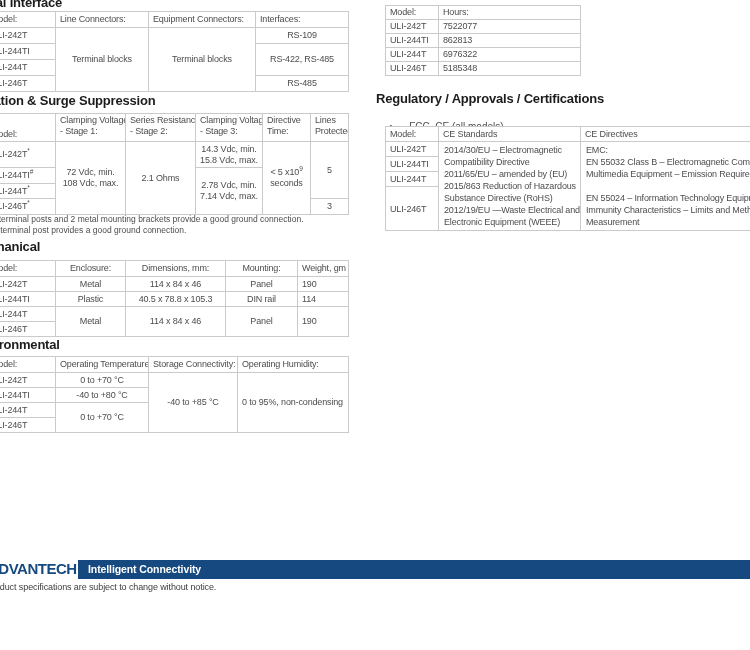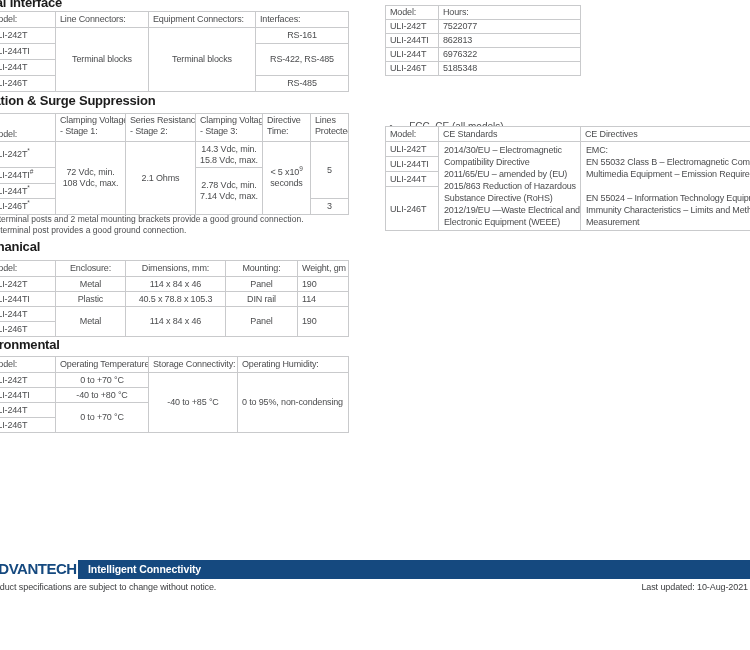--- a/index.html
+++ b/index.html
@@ -53,21 +53,21 @@
         <tr style="height:16px">
       <th>Model:</th>
       <th>Line Connectors:</th>
       <th>Equipment Connectors:</th>
       <th>Interfaces:</th>
     </tr>
     <tr style="height:16px">
       <td>ULI-242T</td>
       <td class="tc" rowspan="4">Terminal blocks</td>
       <td class="tc" rowspan="4">Terminal blocks</td>
-      <td class="tc">RS-161</td>
+      <td class="tc">RS-109</td>
     </tr>
     <tr style="height:16px">
       <td>ULI-244TI</td>
       <td class="tc" rowspan="2">RS-422, RS-485</td>
     </tr>
     <tr style="height:16px">
       <td>ULI-244T</td>
     </tr>
     <tr style="height:16px">
       <td>ULI-246T</td>
@@ -232,20 +232,21 @@
       <td>ULI-244T</td>
       <td>6976322</td>
     </tr>
     <tr style="height:14px">
       <td>ULI-246T</td>
       <td>5185348</td>
     </tr>
   </tbody>
     </table>
 
+  <h2 class="abs sec-title" style="left:376px; top:91px;">Regulatory / Approvals / Certifications</h2>
 
   <div class="abs bullet-row" style="left:378px; top:110px;">
     <span class="bullet-dot">•</span><span>FCC, CE (all models)</span>
   </div>
 
   <table class="abs reg-table" style="left:385px; top:126px; width:436px;">
     <colgroup>
         <col style="width:53px">
         <col style="width:142px">
         <col style="width:241px">
@@ -286,15 +287,14 @@
     </table>
 
   <div class="abs logo-text" style="left: -12px; top: 559px; color: rgb(21, 73, 127);">ADVANTECH</div>
 
   <div class="abs brand-bar brand-bg" style="left: 78px; top: 560px; width: 720px; background: rgb(21, 73, 127);">
     <div class="tagline" style="padding-left:10px;">Intelligent Connectivity</div>
   </div>
 
   <div class="abs foot-note" style="left:-25px; top:582px;">All product specifications are subject to change without notice.</div>
 
-  <div class="abs foot-note" style="left:548px; top:582px; width:200px; text-align:right;">Last updated: 10-Aug-2021</div>
 
 </div>
 
 </body></html>

